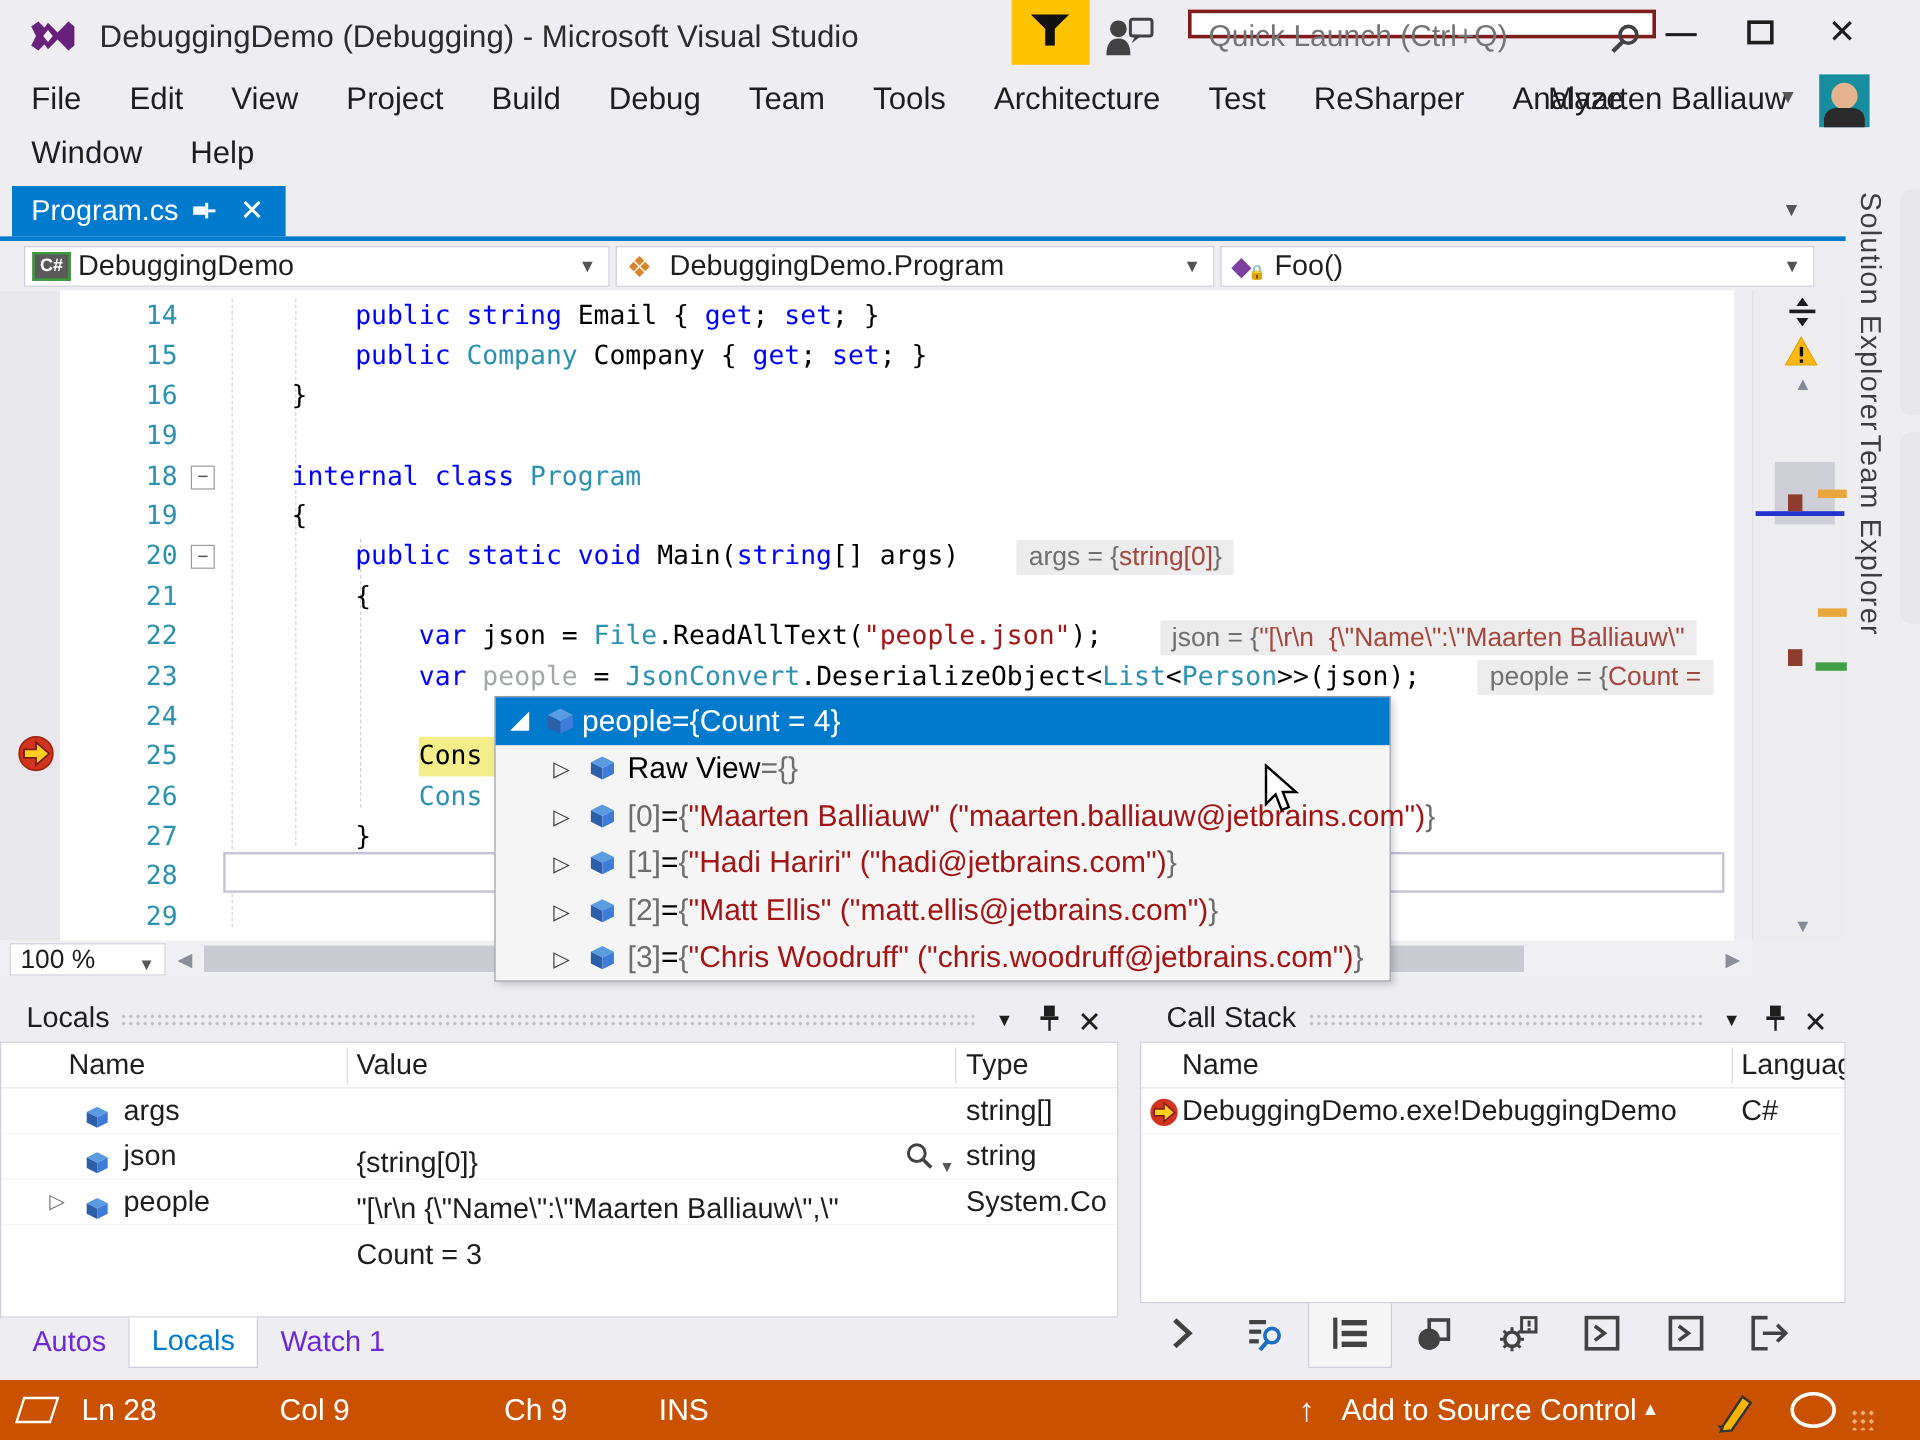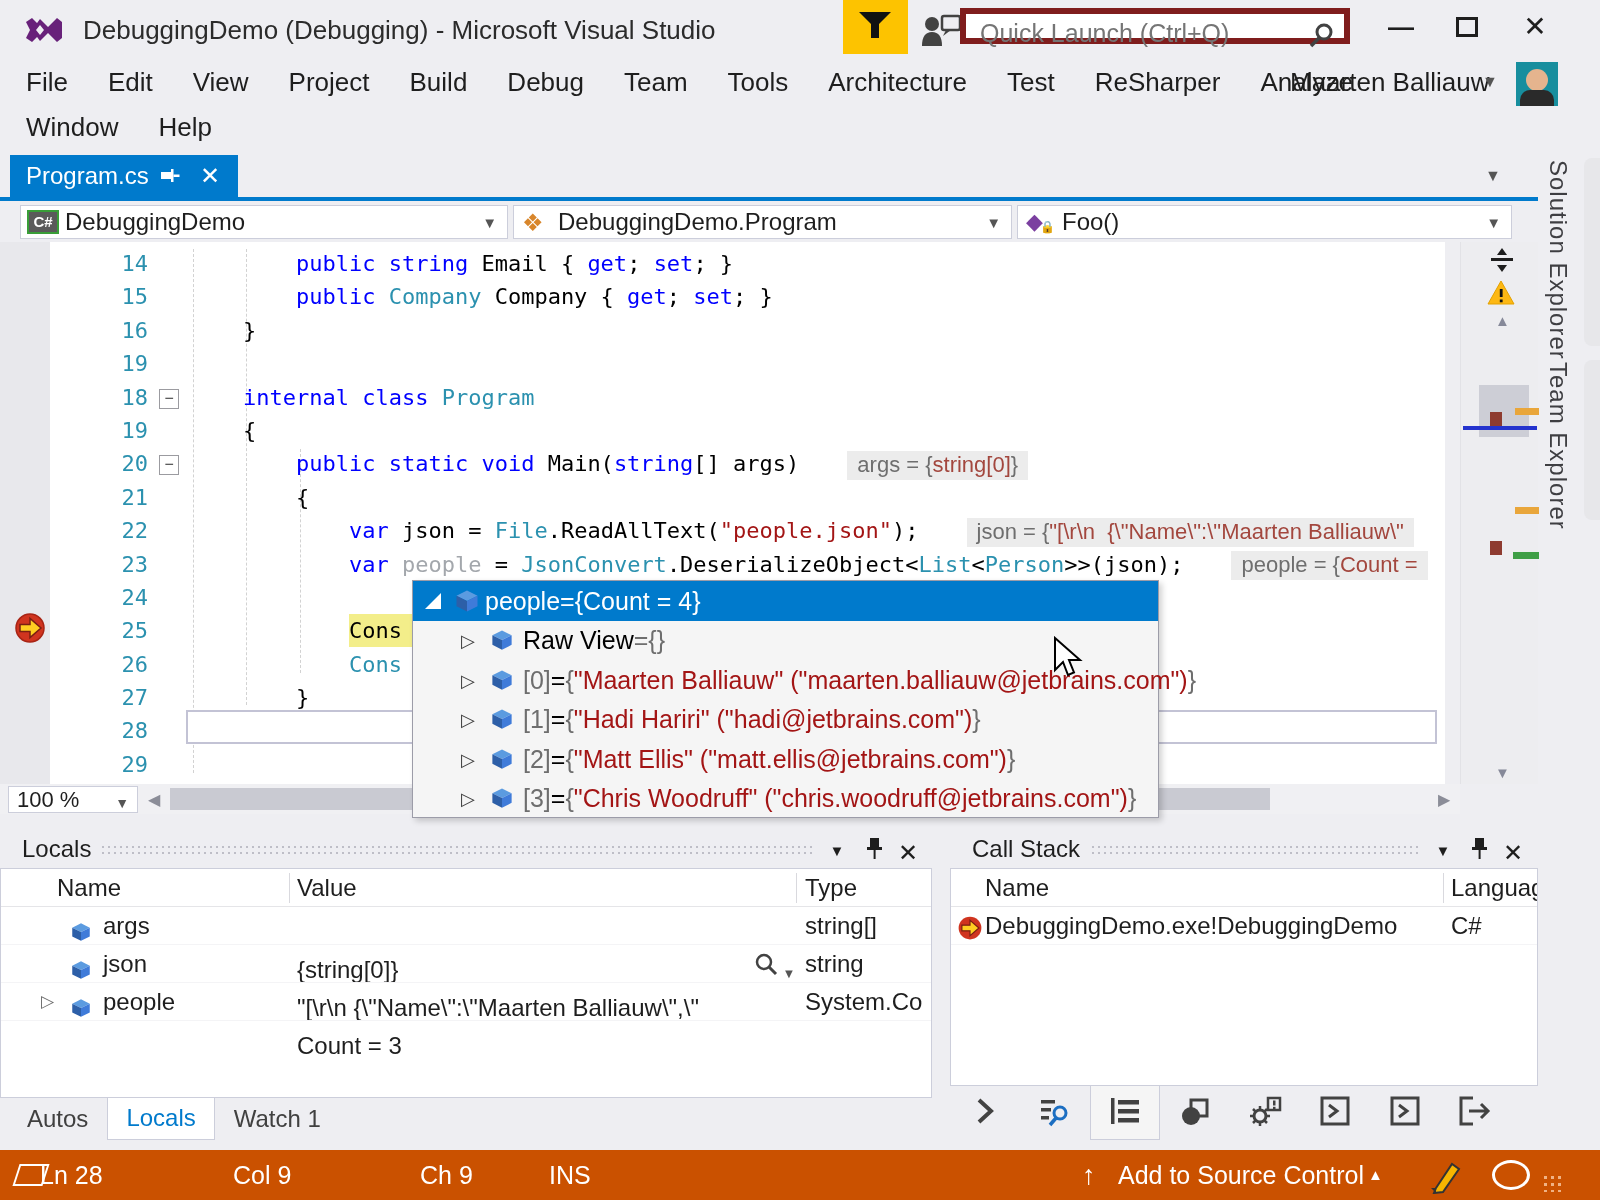--- a/index.html
+++ b/index.html
@@ -8,21 +8,21 @@
   #app { position:relative; width:1600px; height:1200px; background:#EEEEF2; }
 
   
   #titlebar { position:absolute; left:0; top:0; width:1600px; height:60px; }
   #vs-logo { position:absolute; left:24px; top:10px; }
   #window-title { position:absolute; left:83px; top:0; height:60px; line-height:60px; font-size:26px; color:#2B2B2B; white-space:nowrap; }
   #notif-icon { position:absolute; left:843px; top:0; width:65px; height:54px; background:#FDC300; }
   #notif-icon .funnel { position:absolute; left:16px; top:12px; width:0; height:0; border-left:16px solid transparent; border-right:16px solid transparent; border-top:16px solid #111; }
   #notif-icon .stem { position:absolute; left:28px; top:24px; width:8px; height:14px; background:#111; }
   #feedback-icon { position:absolute; left:918px; top:10px; }
-  #quick-launch { position:absolute; left:960px; top:8px; width:390px; height:36px; background:#fff; border:6px solid #7f1d1d; }
+  #quick-launch { position:absolute; left:990px; top:8px; width:390px; height:24px; background:#fff; border:3px solid #7f1d1d; }
   #quick-launch input { position:absolute; left:14px; top:0; width:330px; height:38px; border:none; outline:none; font-size:25px; color:#6D6D6D; font-family:"Liberation Sans",sans-serif; background:transparent; }
   .winbtn { position:absolute; top:6px; width:42px; height:42px; text-align:center; line-height:42px; font-size:26px; color:#1E1E1E; }
   #btn-min { left:1380px; font-weight:bold; }
   #btn-max { left:1446px; }
   #btn-max .sq { display:inline-block; width:22px; height:20px; border:3px solid #1E1E1E; margin-top:11px; }
   #btn-close { left:1514px; font-size:28px; }
 
   
   #menurow1 { position:absolute; left:6px; top:60px; height:45px; display:flex; }
   #menurow2 { position:absolute; left:6px; top:105px; height:43px; display:flex; }
@@ -122,31 +122,31 @@
   .lg-name { position:absolute; left:102px; }
   .lg-value { position:absolute; left:296px;margin-top:44px; }
   .lg-type { position:absolute; left:804px; }
   .lg-mag { position:absolute; left:752px; top:6px; }
   .cs-icon { position:absolute; left:6px; top:7px; }
   .cs-name { position:absolute; left:34px; width:458px; overflow:hidden; }
   .cs-lang { position:absolute; left:500px; }
 
   
   #locals-tabs { position:absolute; left:8px; top:1098px; height:42px; display:flex; }
-  .btab { padding:0 18px; font-size:24px; line-height:40px; color:#404040; border:1px solid transparent; }
+  .btab { padding:0 18px; font-size:24px; line-height:40px; color:#6d28d9; border:1px solid transparent; }
   .btab.active { background:#fff; color:#007ACC; border:1px solid #CCCEDB; border-top:none; }
   #cs-toolbar { position:absolute; left:950px; top:1086px; width:588px; height:54px; }
   .tbico { position:absolute; top:10px; width:34px; height:34px; text-align:center; }
   .tbico svg { display:block; margin:0 auto; }
   #tb-active-box { position:absolute; left:140px; top:0; width:70px; height:54px; background:#F5F5F5; border:1px solid #CCCEDB; border-top:none; }
 
   
   #statusbar { position:absolute; left:0; top:1150px; width:1600px; height:50px; background:#CA5100; color:#fff; font-size:25px; }
   .sb-item { position:absolute; top:0; line-height:50px; }
-  #sb-ln { left:40px; } #sb-col { left:233px; } #sb-ch { left:420px; } #sb-ins { left:549px; }
+  #sb-ln { left:68px; } #sb-col { left:233px; } #sb-ch { left:420px; } #sb-ins { left:549px; }
   #sb-editmode { position:absolute; left:16px; top:14px; width:30px; height:22px; border:2px solid #fff; transform:skewX(-18deg); }
   #sb-up { left:1082px; font-size:27px; }
   #sb-sc { left:1118px; }
   #sb-sc-caret { left:1368px; font-size:15px; }
   #sb-circle { position:absolute; left:1492px; top:10px; width:38px; height:30px; border:3px solid #fff; border-radius:50%; }
   #sb-grip { position:absolute; left:1542px; top:1174px; width:20px; height:18px;
      background-image:radial-gradient(circle,#F0B284 1.6px,transparent 1.8px); background-size:7px 7px; }
   #statusbar #sb-grip { left:1542px; top:24px; }
 
   

